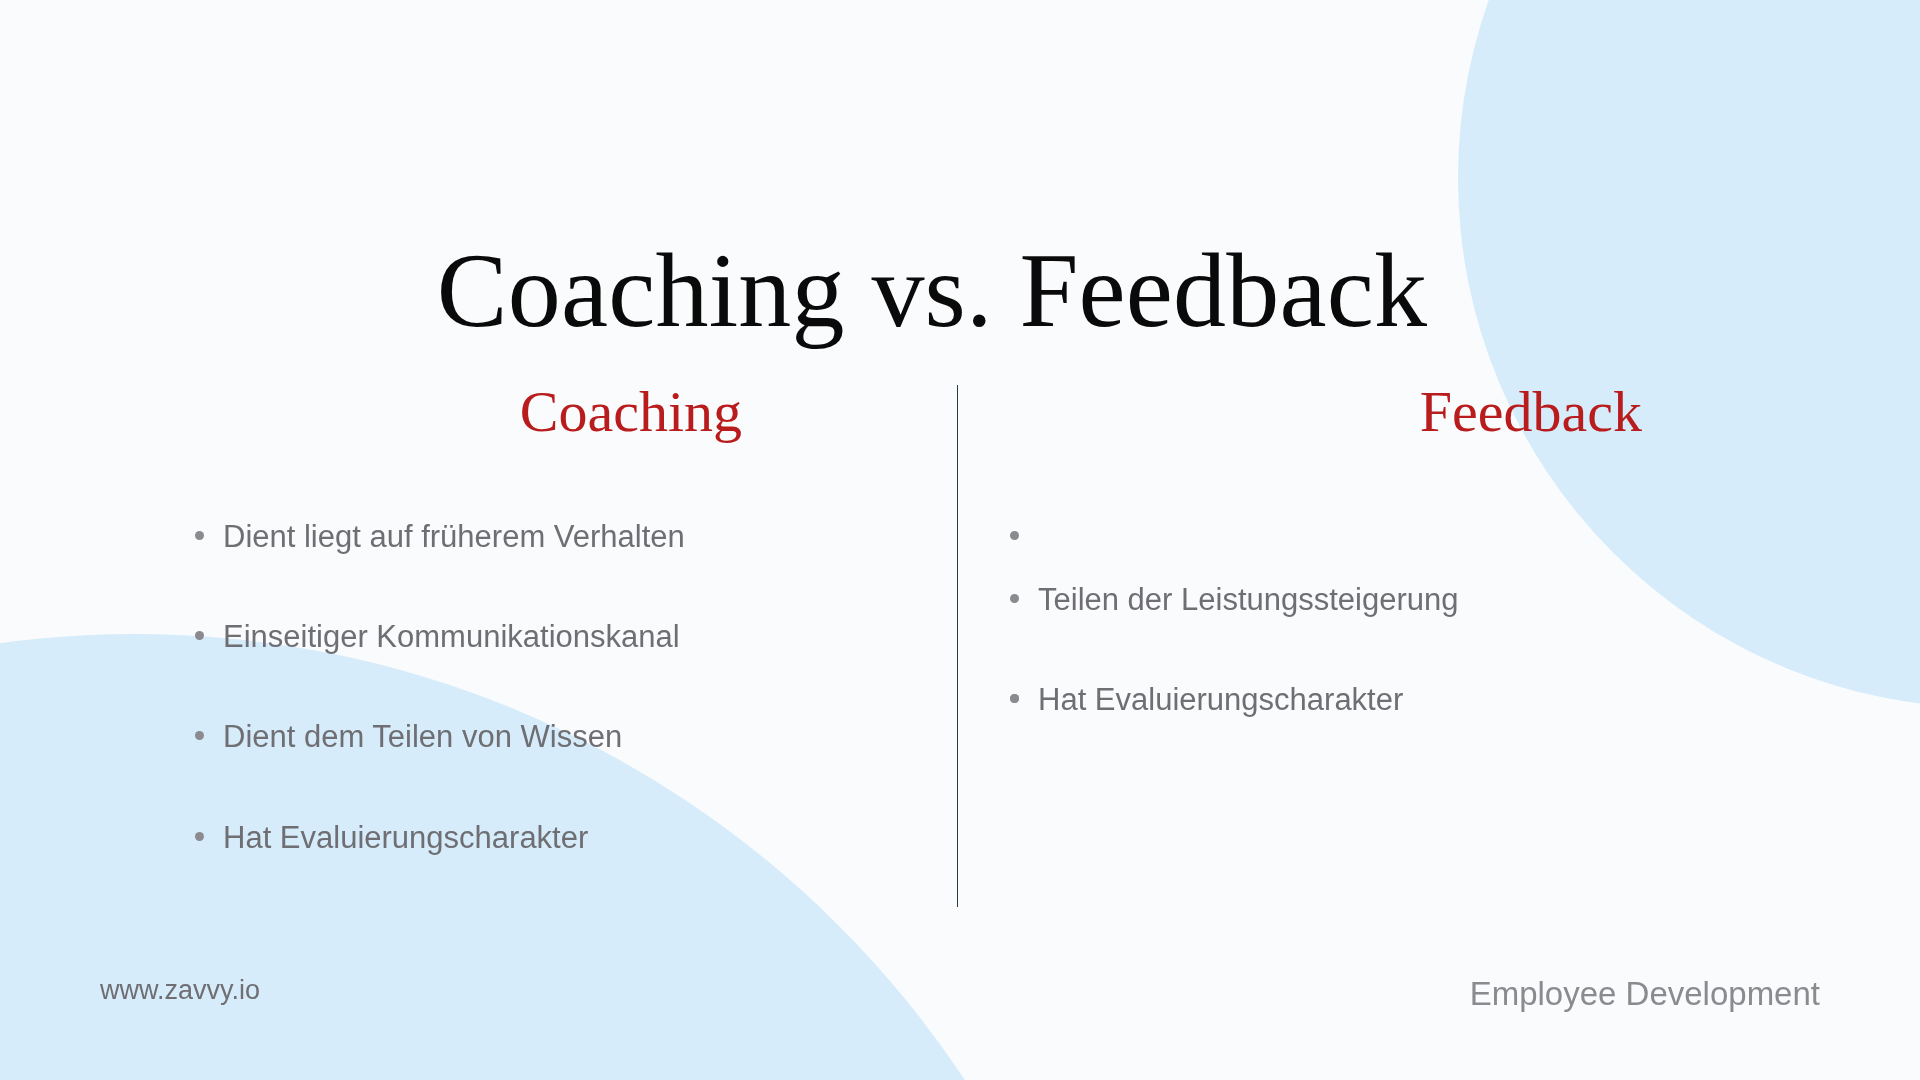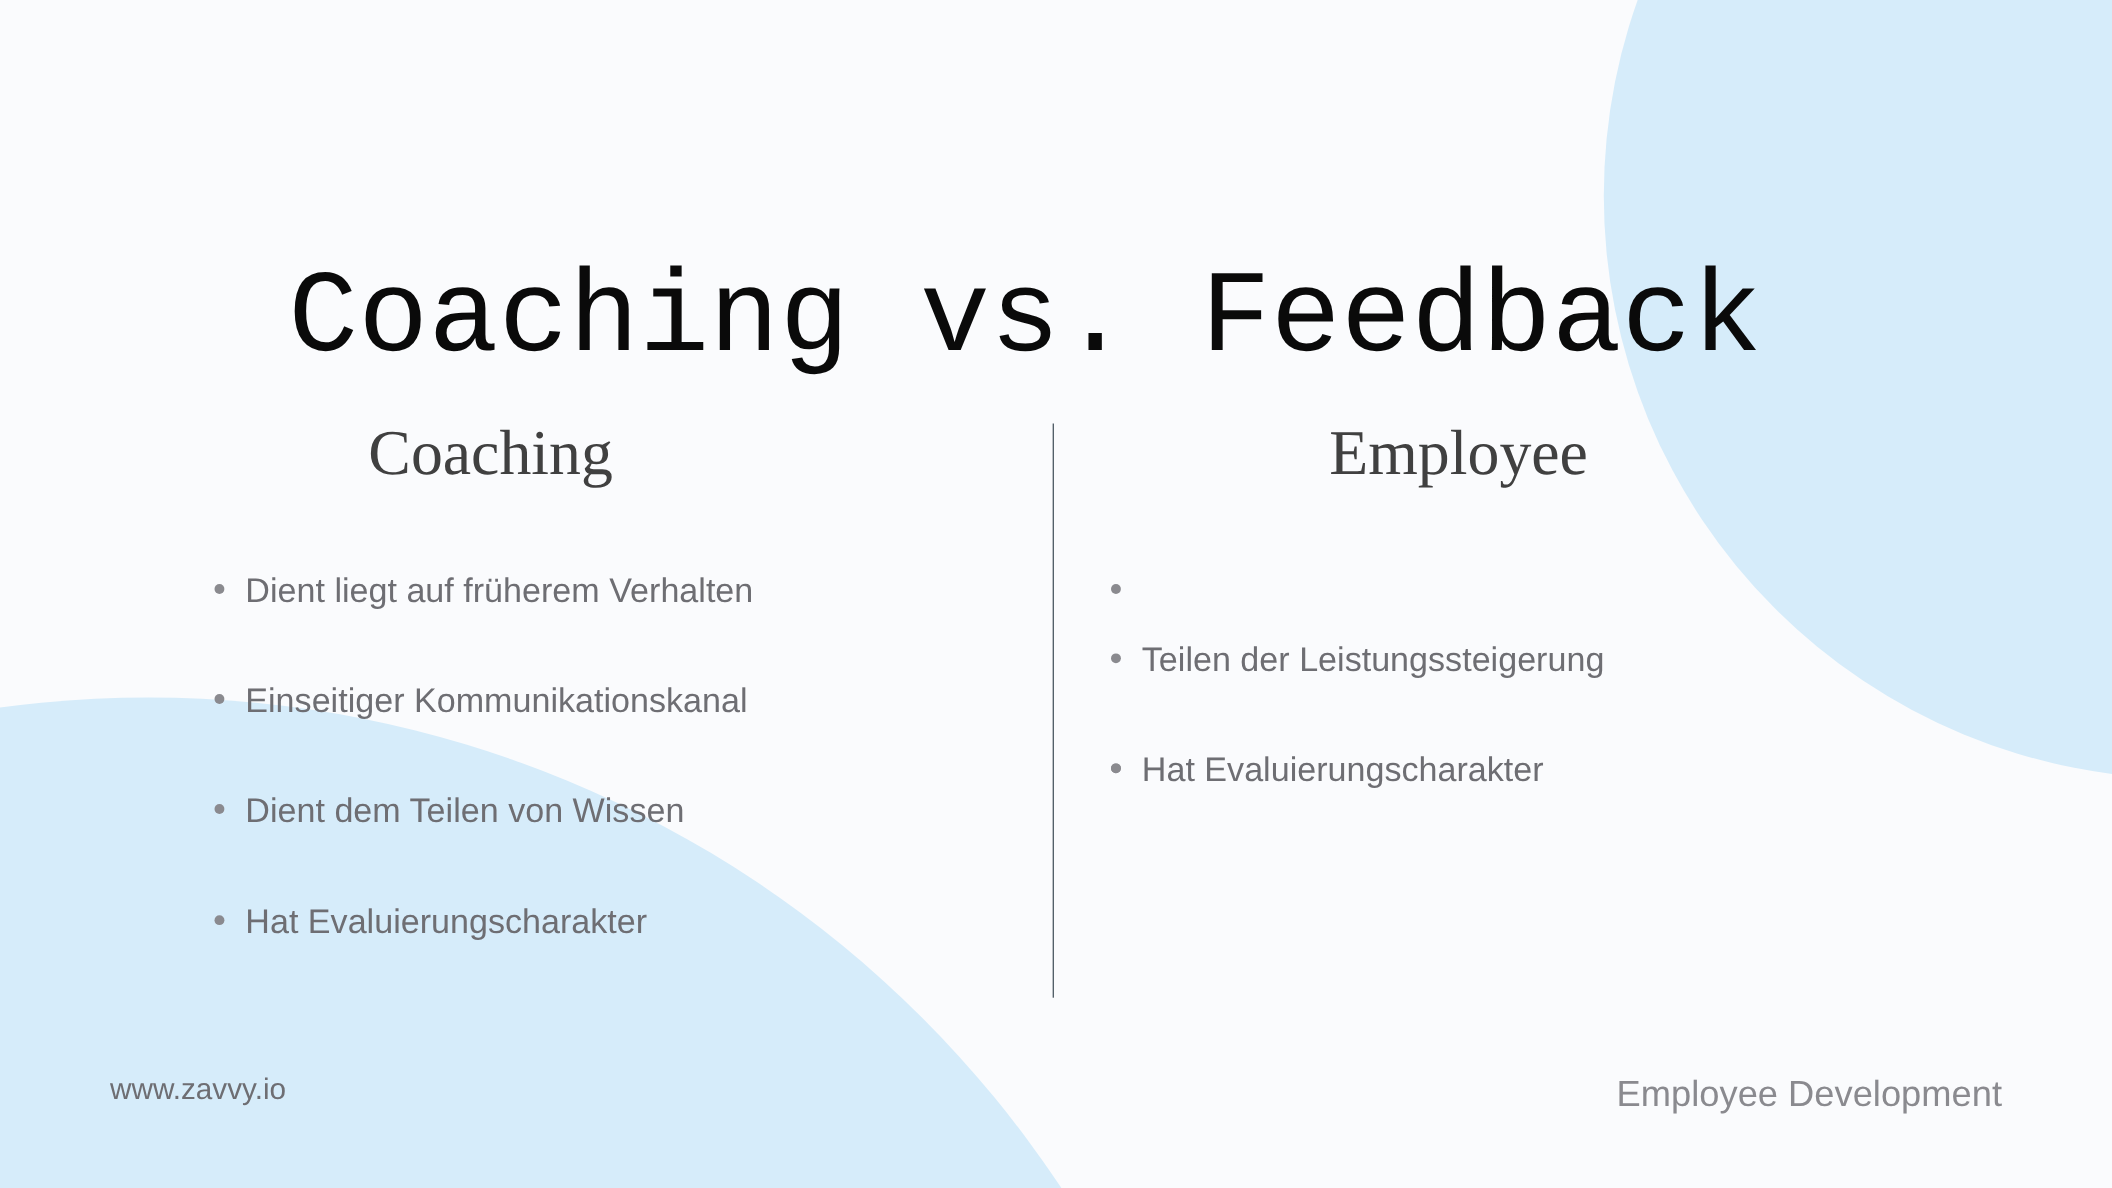--- a/index.html
+++ b/index.html
@@ -49,21 +49,21 @@
     inset: 0;
     z-index: 2;
   }
 
   .page-title {
     position: absolute;
     top: 164px;
     left: 0;
     width: 1864px;
     text-align: center;
-    font-family: Liberation Mono, monospace;
+    font-family: Liberation Serif, serif;
     font-size: 106px;
     line-height: 1.05;
     font-weight: 400;
     color: #0A0A0A;
     letter-spacing: 0.2px;
   }
 
   .divider {
     position: absolute;
     left: 957px;
@@ -78,22 +78,22 @@
     top: 380px;
   }
   .col-left  { left: 150px;  width: 760px; }
   .col-right { left: 1010px; width: 800px; }
 
   .col-heading {
     font-family: "Liberation Serif", serif;
     font-size: 58px;
     line-height: 1.1;
     font-weight: 400;
-    color: #404040;
-    text-align: center;
+    color: #b91c1c;
+    text-align: right;
     margin: 0;
   }
   .col-left  .col-heading { padding-right: 168px; }
   .col-right .col-heading { padding-right: 168px; }
 
   .bullet-list {
     list-style: none;
     margin: 0;
     padding: 0;
     position: absolute;
@@ -167,21 +167,21 @@
         <span>Dient dem Teilen von Wissen</span>
       </li>
       <li class="bullet-item">
         <span class="bullet-dot"></span>
         <span>Hat Evaluierungscharakter</span>
       </li>
     </ul>
   </div>
 
   <div class="column col-right">
-    <h2 class="col-heading">Employee</h2>
+    <h2 class="col-heading">Feedback</h2>
     <ul class="bullet-list">
       <li class="bullet-item">
         <span class="bullet-dot"></span>
       </li>
       <li class="bullet-item">
         <span class="bullet-dot"></span>
         <span>Teilen der Leistungssteigerung</span>
       </li>
       <li class="bullet-item">
         <span class="bullet-dot"></span>

